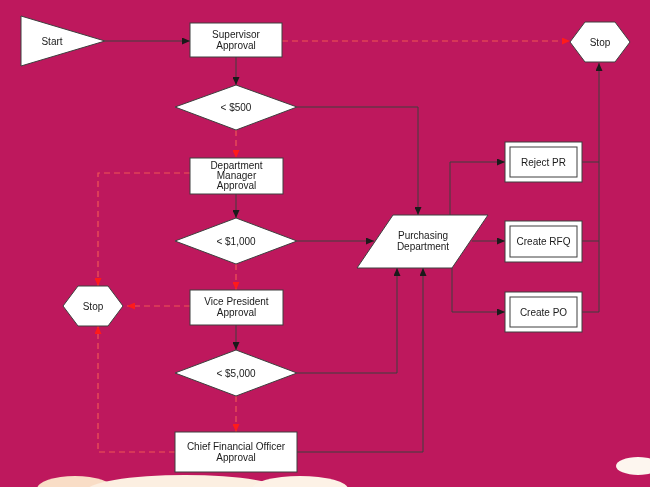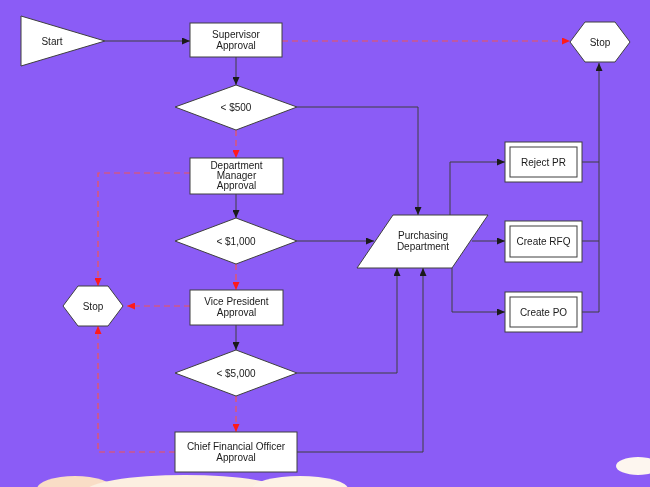--- a/index.html
+++ b/index.html
@@ -7,21 +7,21 @@
     padding: 0;
     background: #ffffff;
     width: 650px;
     height: 487px;
     overflow: hidden;
   }
   .canvas-wrap {
     position: relative;
     width: 650px;
     height: 487px;
-    background: #8b5cf6;
+    background: #be185d;
   }
   svg text {
     font-family: "Liberation Sans", "DejaVu Sans", sans-serif;
     font-size: 10px;
     fill: #1a1a1a;
   }
   .node-shape {
     fill: #ffffff;
     stroke: #3f3f3f;
     stroke-width: 1;

